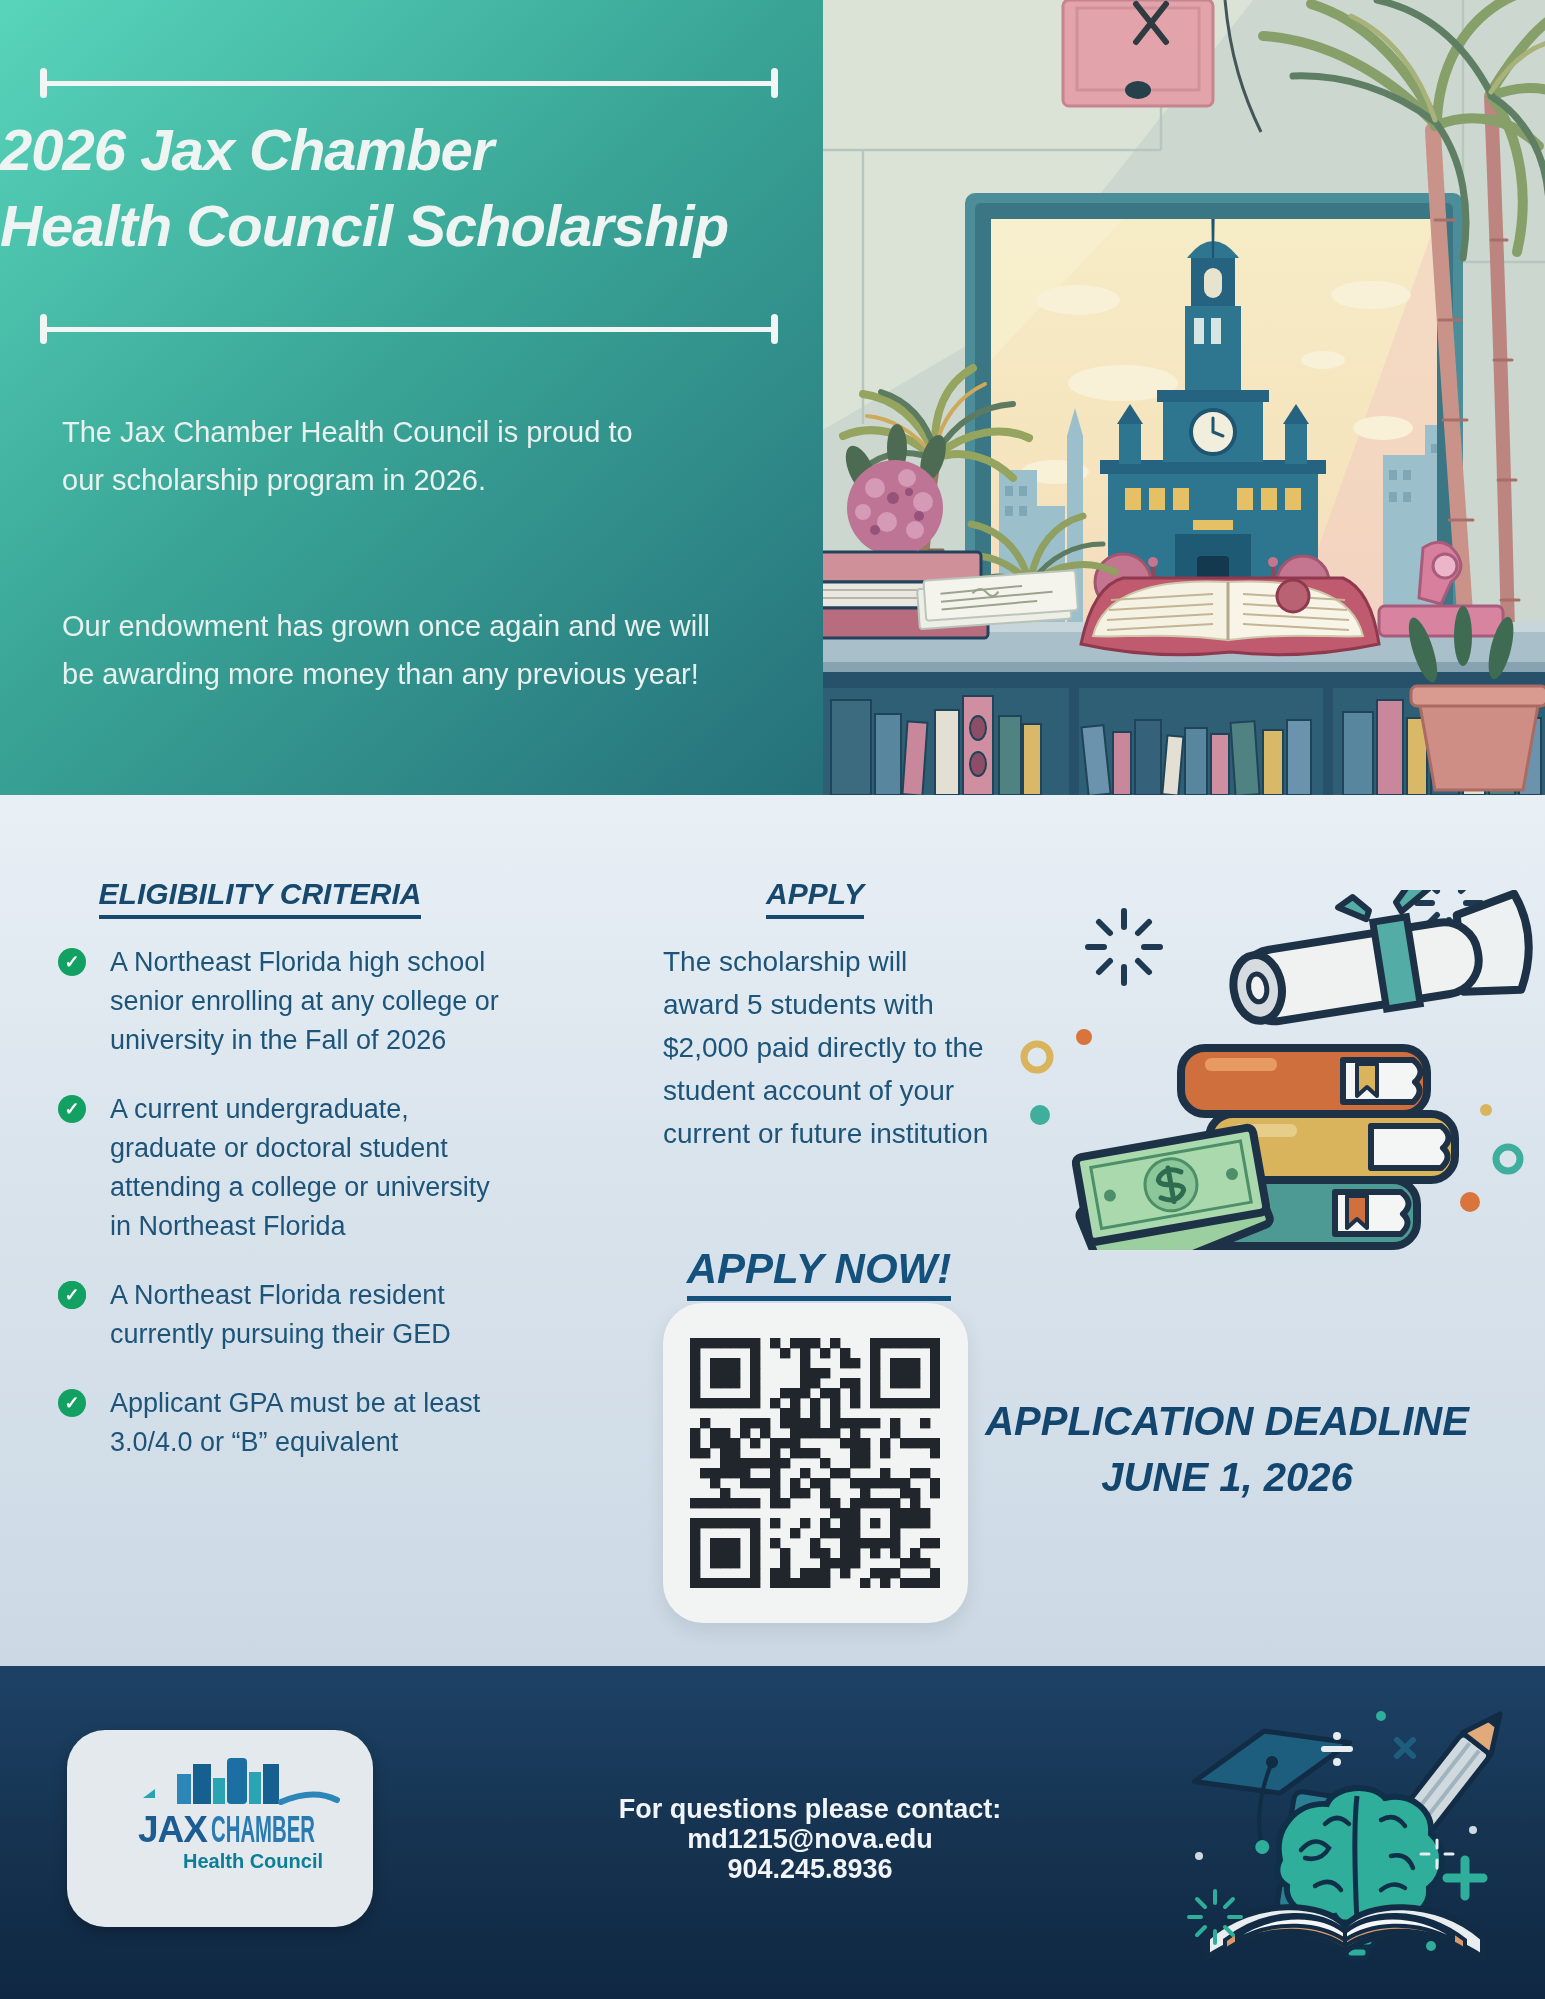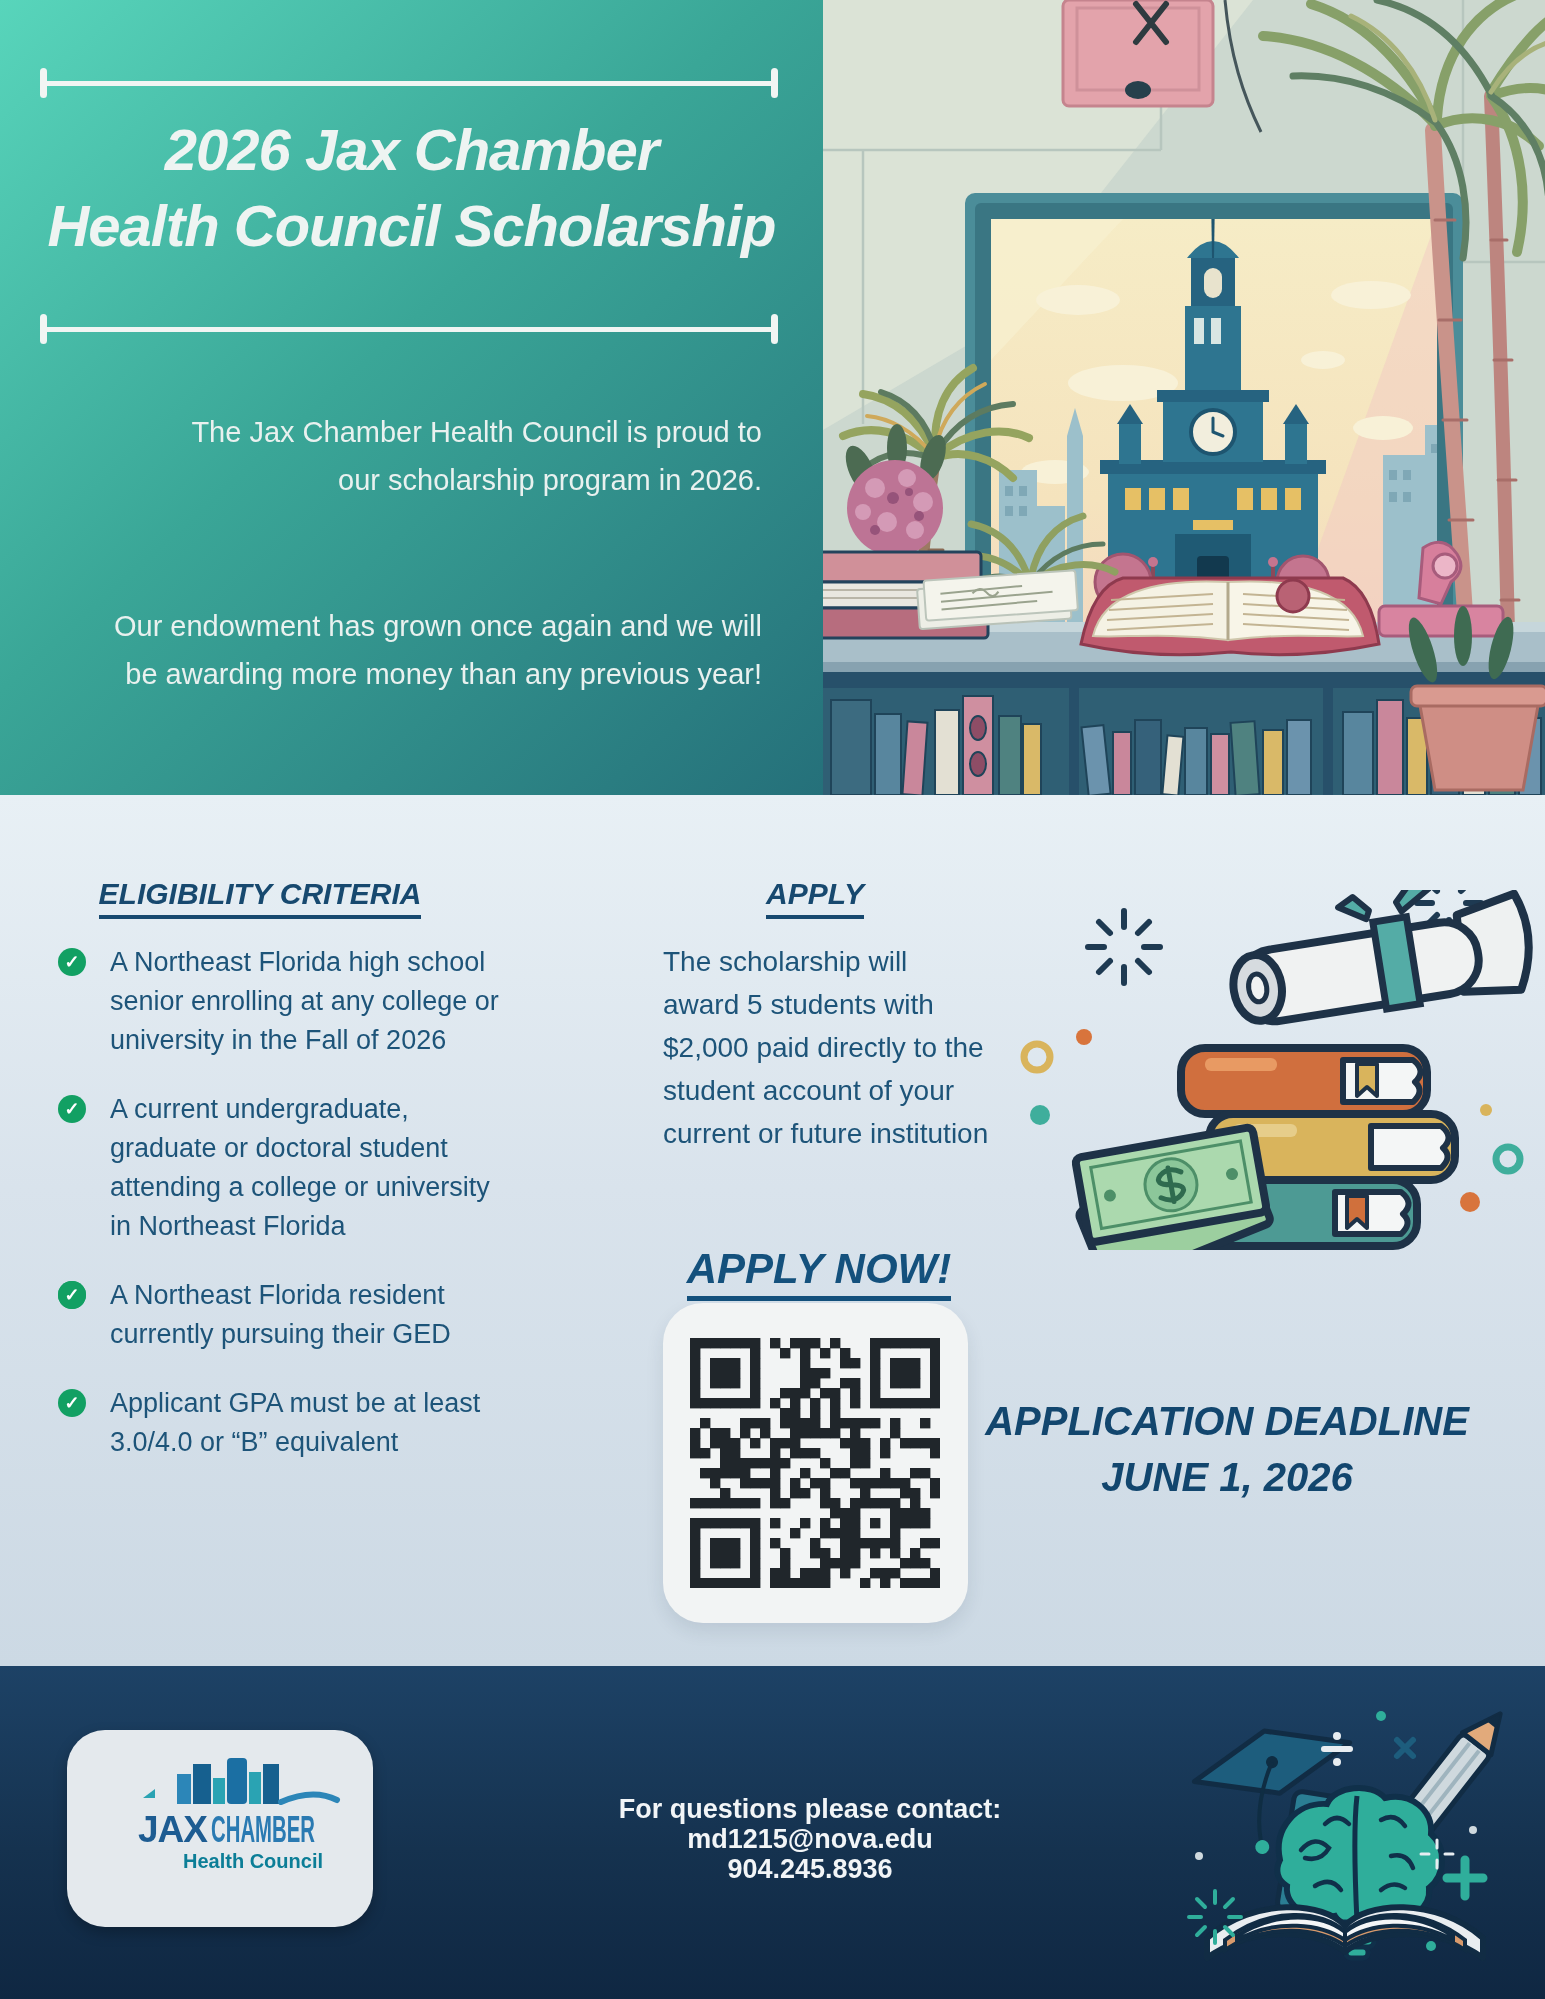--- a/index.html
+++ b/index.html
@@ -7,23 +7,23 @@
         font-family:"Liberation Sans",sans-serif;}
   .abs{position:absolute;}
 
   
   .header-left{position:absolute;left:0;top:0;width:823px;height:795px;
     background:linear-gradient(138deg,#58d5bb 0%,#3aa697 45%,#25707a 100%);}
   .bracket{position:absolute;left:40px;width:738px;height:30px;}
   .bracket .line{position:absolute;left:3px;top:13px;width:732px;height:5px;background:#f1f5f3;border-radius:3px;}
   .bracket .cap{position:absolute;top:0;width:7px;height:30px;background:#f1f5f3;border-radius:4px;}
   .bracket .cap.r{right:0;}
-  .title{position:absolute;left:0;top:112px;width:823px;text-align:center;
+  .title{position:absolute;left:0;top:112px;width:823px;
     color:#eef4f2;font-size:58px;line-height:76px;font-weight:bold;font-style:italic;letter-spacing:-1px;}
-  .intro{position:absolute;left:62px;width:700px;text-align:right;color:#e9f1ef;
+  .intro{position:absolute;left:62px;width:700px;text-align:left;color:#e9f1ef;
     font-size:29px;line-height:48px;}
 
   
   .main{position:absolute;left:0;top:795px;width:1545px;height:871px;
     background:linear-gradient(180deg,#e8f0f5 0%,#d9e3ec 45%,#ccd9e4 100%);}
   .sec-heading{font-weight:bold;font-style:italic;color:#17496f;font-size:30px;text-align:center;}
   .sec-heading .ul{border-bottom:4px solid #17496f;padding-bottom:5px;margin-top:44px;}
   .elig-heading{position:absolute;left:60px;top:82px;width:400px;}
   .elig-list{position:absolute;left:58px;top:148px;width:445px;}
   .elig-item{position:relative;padding-left:52px;margin-bottom:30px;

